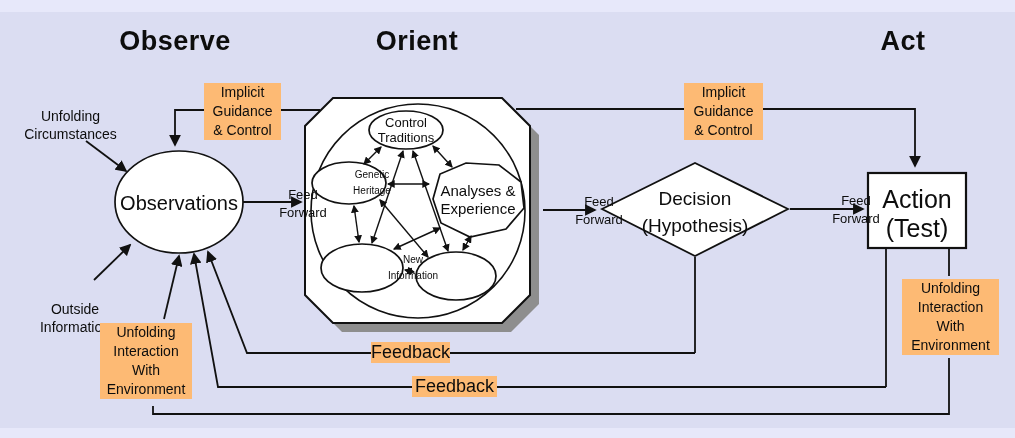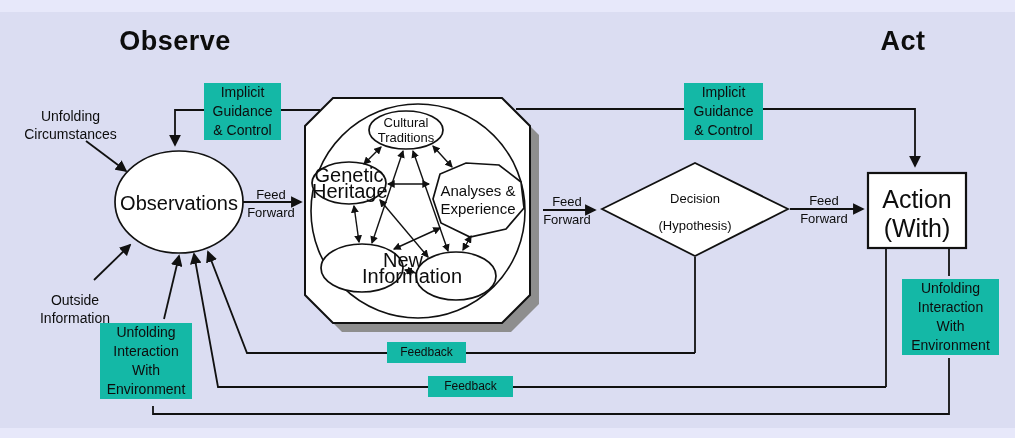--- a/index.html
+++ b/index.html
@@ -7,29 +7,29 @@
     position:relative;width:1015px;height:438px;overflow:hidden;
     font-family:"Liberation Sans", sans-serif;color:#0d0d0d;
     background:#dbddf2;
   }
   .strip{position:absolute;left:0;width:1015px;background:#e7e8fa;}
   .strip.top{top:0;height:12px;}
   .strip.bottom{top:428px;height:10px;}
   .abs{position:absolute;text-align:center;}
   .hdr{font-weight:bold;font-size:27px;line-height:30px;letter-spacing:.5px;}
   .lbl{font-size:14px;line-height:18px;}
-  .lbl-bg{background:#14b8a6;}
-  .sm{font-size:13px;line-height:15px;}
+  .lbl-bg{background:#fdba74;}
+  .sm{font-size:13px;line-height:15px;padding-left:32px;}
   .node-sm{font-size:13px;line-height:15px;}
-  .node-md{font-size:20px;line-height:16px;}
+  .node-md{font-size:10px;line-height:16px;margin-left:23px;}
   .node-lg{font-size:15px;line-height:18px;}
   .obs-txt{font-size:20px;line-height:22px;}
-  .dec-txt{font-size:13px;line-height:27px;}
+  .dec-txt{font-size:19px;line-height:27px;}
   .act-txt{font-size:25px;line-height:29px;}
-  .fb{font-size:12px;line-height:19px;padding:1px 0;margin-left:16px;}
+  .fb{font-size:18px;line-height:19px;padding:1px 0;}
   svg{position:absolute;left:0;top:0;}
 </style>
 </head>
 <body>
 
 <div class="stage">
   <div class="strip top"></div>
   <div class="strip bottom"></div>
 
   <svg width="1015" height="438" viewBox="0 0 1015 438">
@@ -87,27 +87,28 @@
       <path d="M886,387 H218 L194,254" marker-end="url(#ah)"></path>
       <path d="M949,248 V276"></path>
       <path d="M949,358 V414 H153 V406"></path>
       <path d="M164,319 L179,256" marker-end="url(#ah)"></path>
       <path d="M86,141 L126,171" marker-end="url(#ah)"></path>
       <path d="M94,280 L130,245" marker-end="url(#ah)"></path>
     </g>
   </svg>
 
   <div class="abs hdr" style="left:95px;top:26px;width:160px;">Observe</div>
+  <div class="abs hdr" style="left:337px;top:26px;width:160px;">Orient</div>
   <div class="abs hdr" style="left:823px;top:26px;width:160px;">Act</div>
 
   <div class="abs lbl" style="left:8px;top:107px;width:125px;">
     <div>Unfolding</div>
     <div>Circumstances</div>
   </div>
-  <div class="abs lbl" style="left:15px;top:291px;width:120px;">
+  <div class="abs lbl" style="left:15px;top:300px;width:120px;">
     <div>Outside</div>
     <div>Information</div>
   </div>
 
   <div class="abs lbl lbl-bg" style="left:204px;top:83px;width:77px;line-height:19px;">
     <div>Implicit</div>
     <div>Guidance</div>
     <div>&amp; Control</div>
   </div>
   <div class="abs lbl lbl-bg" style="left:684px;top:83px;width:79px;line-height:19px;">
@@ -116,36 +117,36 @@
     <div>&amp; Control</div>
   </div>
 
   <div class="abs obs-txt" style="left:119px;top:192px;width:120px;">Observations</div>
   <div class="abs dec-txt" style="left:615px;top:185px;width:160px;">
     <div>Decision</div>
     <div>(Hypothesis)</div>
   </div>
   <div class="abs act-txt" style="left:868px;top:185px;width:98px;">
     <div>Action</div>
-    <div>(With)</div>
+    <div>(Test)</div>
   </div>
 
   <div class="abs node-sm" style="left:369px;top:115px;width:74px;">
-    <div>Cultural</div>
+    <div>Control</div>
     <div>Traditions</div>
   </div>
   <div class="abs node-md" style="left:312px;top:167px;width:74px;">
     <div>Genetic</div>
     <div>Heritage</div>
   </div>
   <div class="abs node-lg" style="left:437px;top:182px;width:82px;text-align:center;">
     <div>Analyses &amp;</div>
     <div>Experience</div>
   </div>
-  <div class="abs node-md" style="left:338px;top:252px;width:82px;padding-left:24px;">
+  <div class="abs node-md" style="left:325px;top:252px;width:82px;padding-left:24px;">
     <div>New</div>
     <div>Information</div>
   </div>
 
   <div class="abs sm" style="left:243px;top:187px;width:56px;">Feed</div>
   <div class="abs sm" style="left:239px;top:205px;width:64px;">Forward</div>
   <div class="abs sm" style="left:539px;top:194px;width:56px;">Feed</div>
   <div class="abs sm" style="left:535px;top:212px;width:64px;">Forward</div>
   <div class="abs sm" style="left:796px;top:193px;width:56px;">Feed</div>
   <div class="abs sm" style="left:792px;top:211px;width:64px;">Forward</div>

